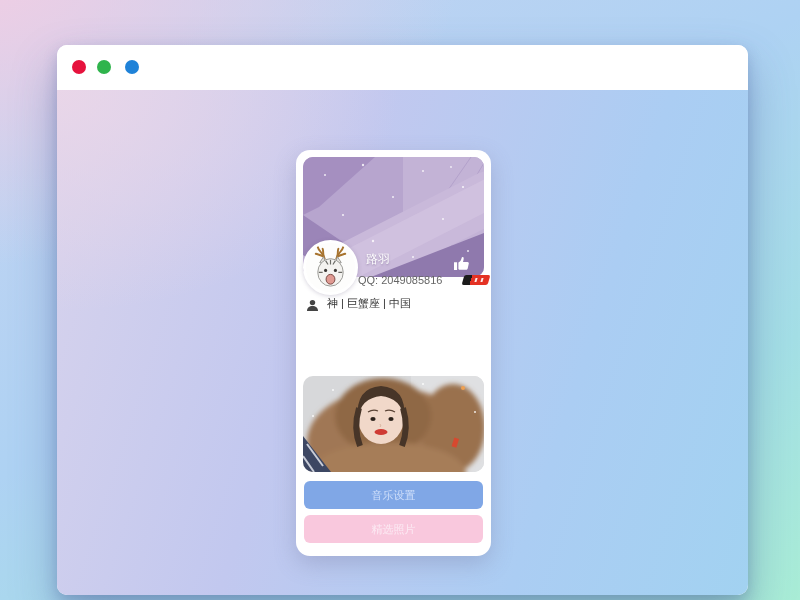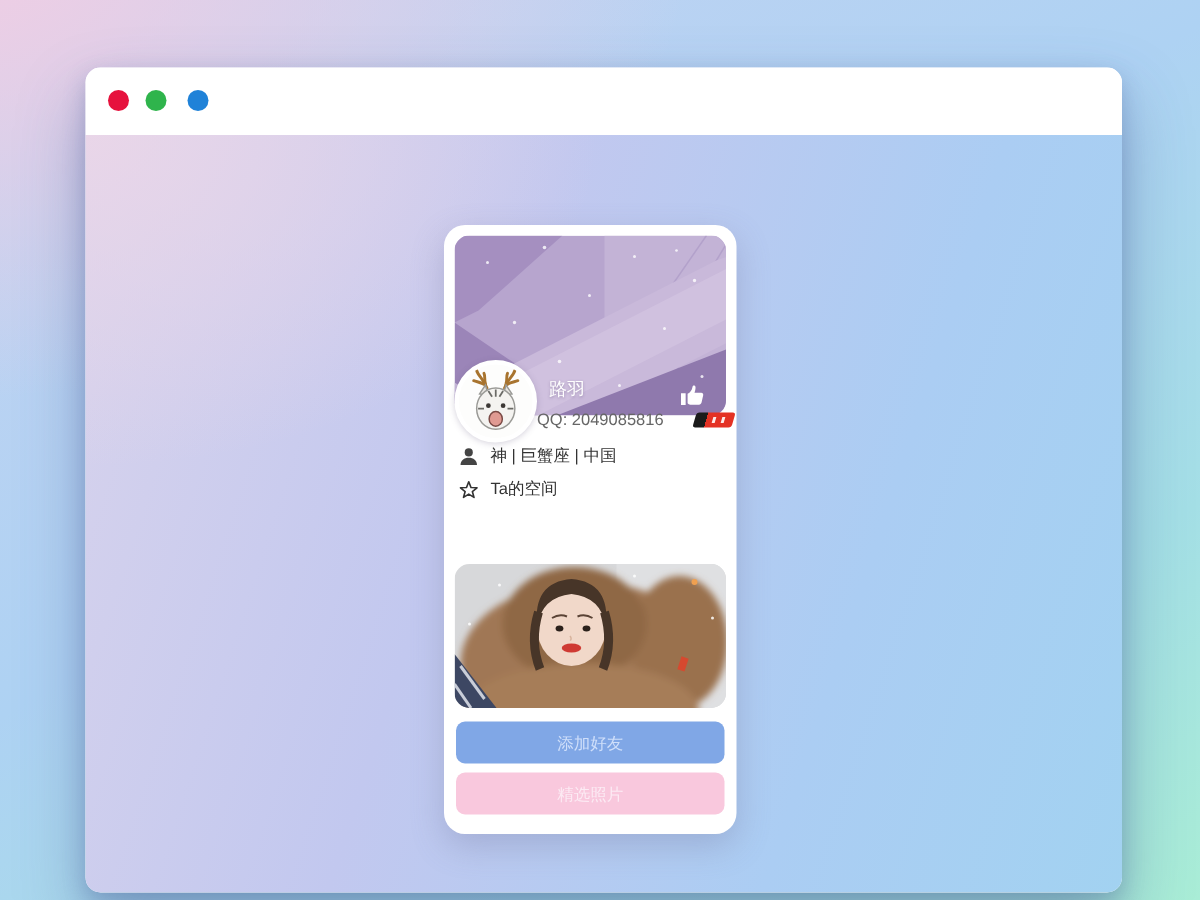--- a/index.html
+++ b/index.html
@@ -138,28 +138,20 @@
     <div class="info">
       <div class="row">
         <span class="ic">
           <svg viewBox="0 0 13 13">
               <circle cx="6.5" cy="3.6" r="2.7" fill="#444"></circle>
               <path d="M1 12c0-3.2 2.4-4.9 5.5-4.9S12 8.8 12 12z" fill="#444"></path>
             </svg>
         </span>
         <span class="txt">神 | 巨蟹座 | 中国</span>
       </div>
-      <div class="row">
-        <span class="ic">
-          <svg viewBox="0 0 13 13">
-              <path d="M6.5 1.2 L8 5 L12 5.2 L8.9 7.7 L10 11.6 L6.5 9.4 L3 11.6 L4.1 7.7 L1 5.2 L5 5 Z" fill="none" stroke="#333" stroke-width="1.1" stroke-linejoin="round"></path>
-            </svg>
-        </span>
-        <span class="txt">Ta的空间</span>
-      </div>
     </div>
 
     <div class="photo">
       <svg viewBox="0 0 181 96" preserveAspectRatio="none">
         <defs>
             <filter id="pf" x="-30%" y="-30%" width="160%" height="160%">
               <feGaussianBlur stdDeviation="2.5"></feGaussianBlur>
             </filter>
           </defs>
         <rect width="181" height="96" fill="#d7d8da"></rect>
@@ -191,16 +183,16 @@
         <circle cx="160" cy="12" r="2" fill="#f0a050"></circle>
         <g fill="#ffffff" opacity=".85">
           <circle cx="30" cy="14" r="1"></circle>
             <circle cx="120" cy="8" r="1"></circle>
             <circle cx="10" cy="40" r="1"></circle>
             <circle cx="172" cy="36" r="1"></circle>
         </g>
       </svg>
     </div>
 
-    <button class="btn add">添加好友</button>
+    <button class="btn add">音乐设置</button>
     <button class="btn music">精选照片</button>
   </div>
 </div>
 
 </body></html>

